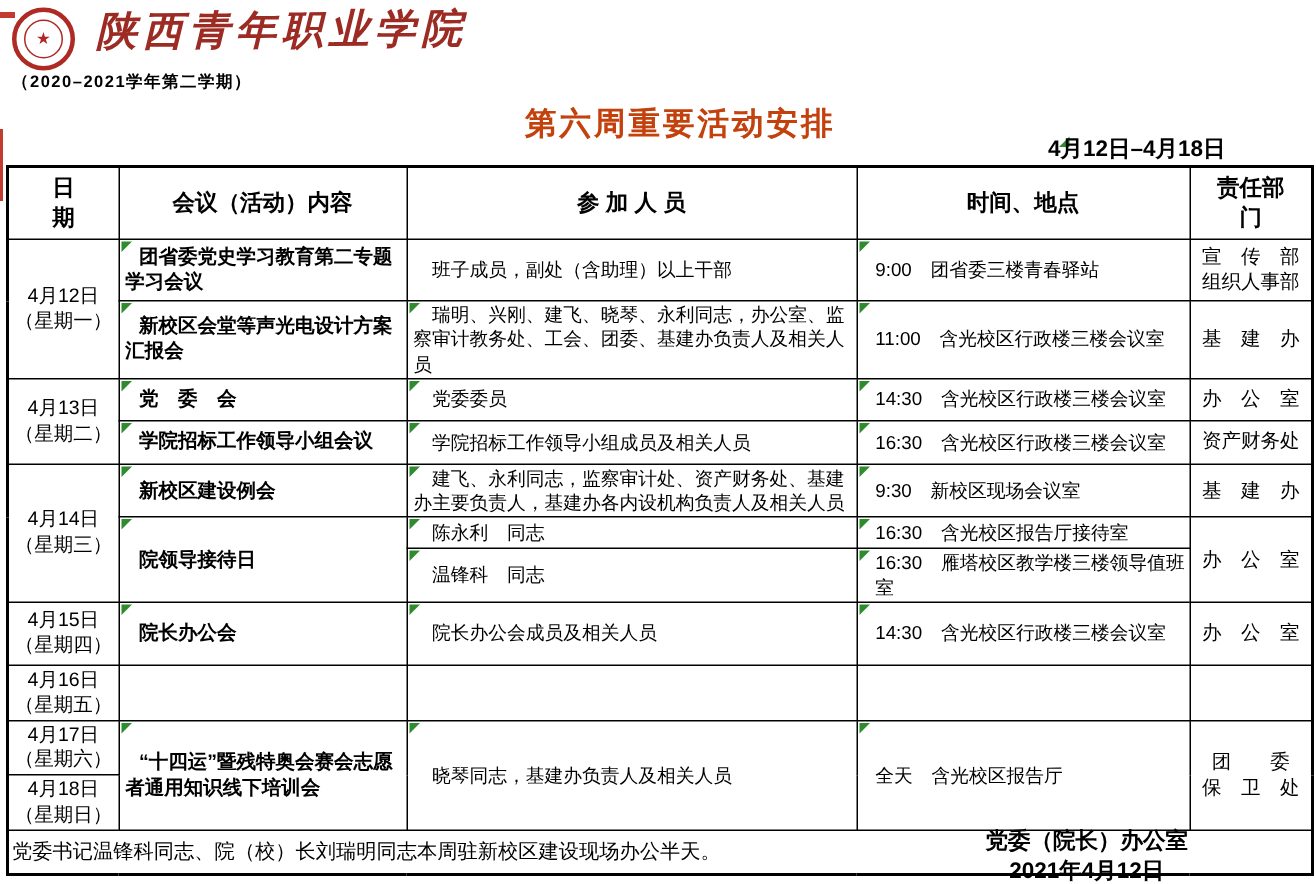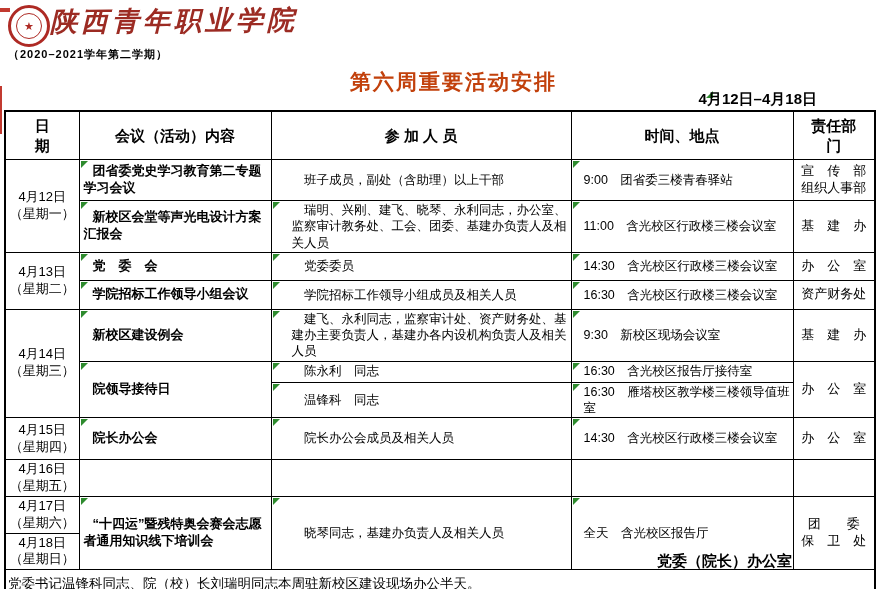--- a/index.html
+++ b/index.html
@@ -12,21 +12,21 @@
   .red-mark-left { position: absolute; left: 0; top: 86px; width: 2px; height: 48px; background: #c23a30; }
   .stray-green { position: absolute; left: 706px; top: 91px; width: 0; height: 0;
                  border-top: 7px solid #2e8b2e; border-right: 7px solid transparent; transform: rotate(180deg); }
 
   
   .letterhead { position: absolute; left: 8px; top: 5px; display: flex; align-items: flex-start; }
   .seal { width: 42px; height: 42px; border-radius: 50%; border: 3px solid #ae2a24; display: flex;
           align-items: center; justify-content: center; position: relative; }
   .seal-inner { width: 26px; height: 26px; border-radius: 50%; border: 1.5px solid #ae2a24; display: flex;
                 align-items: center; justify-content: center; color: #ae2a24; font-size: 11px; line-height: 1; }
-  .nameblock { margin-left: 0; padding-top: 2px; }
+  .nameblock { margin-left: 14px; padding-top: 2px; }
   .cn-name { font-family: "DejaVu Serif", serif; font-style: italic; font-weight: bold; color: #9c2b23;
              font-size: 27px; letter-spacing: 4px; line-height: 1.0; transform: rotate(-0.5deg); white-space: nowrap; }
   .en-name { color: #bd7b72; font-size: 9px; letter-spacing: 1.2px; margin-top: 1px; white-space: nowrap; }
 
   .semester { position: absolute; left: 8px; top: 47px; font-weight: bold; font-size: 11px; letter-spacing: 1px; }
   .doc-title { position: absolute; left: 15px; top: 68px; width: 877px; text-align: center;
                color: #c2410c; font-weight: bold; font-size: 21px; letter-spacing: 2px; }
   .date-range { position: absolute; right: 60px; top: 90px; font-weight: bold; font-size: 15px; }
 
   
@@ -36,21 +36,21 @@
   table.sched col.c2 { width: 192px; }
   table.sched col.c3 { width: 300px; }
   table.sched col.c4 { width: 222px; }
   table.sched col.c5 { width: 82px; }
   table.sched { border: 2px solid #000; }
   table.sched th, table.sched td { border: 1px solid #000; vertical-align: middle; position: relative;
                                    line-height: 1.3; overflow: hidden; }
   th.hcell { font-size: 15px; font-weight: bold; text-align: center; padding: 4px 14px; }
   td.c-date { text-align: center; white-space: pre-line; font-size: 13px; padding: 1px 2px; }
   td.c-content { font-weight: bold; font-size: 13px; padding: 1px 3px 1px 4px; text-indent: 0.7em; }
-  td.c-part { font-size: 12.5px; padding: 1px 3px 1px 20px; text-indent: 1em; }
+  td.c-part { font-size: 12.5px; padding: 1px 3px 1px 4px; text-indent: 1em; }
   td.c-time { font-size: 12.5px; padding: 1px 2px 1px 12px; }
   td.c-dept { text-align: center; white-space: pre-line; font-size: 13px; padding: 1px 2px; }
   td.c-note { text-align: left; font-size: 13.5px; padding: 2px; }
 
   
   .gt::before { content: ""; position: absolute; left: 1px; top: 1px; width: 0; height: 0;
                 border-top: 7px solid #2e8b2e; border-right: 7px solid transparent; }
 
   
   .duty { position: absolute; left: 5px; top: 529px; font-weight: bold; font-size: 15px; }
@@ -181,15 +181,16 @@
 
     <tr style="height:29px">
       <td class="c-note" colspan="5">党委书记温锋科同志、院（校）长刘瑞明同志本周驻新校区建设现场办公半天。</td>
     </tr>
   </tbody>
     </table>
 
 
   <div class="issuer-block">
     <div class="issuer-line">党委（院长）办公室</div>
+    <div class="issuer-line">2021年4月12日</div>
   </div>
 
 </div>
 
 </body></html>

